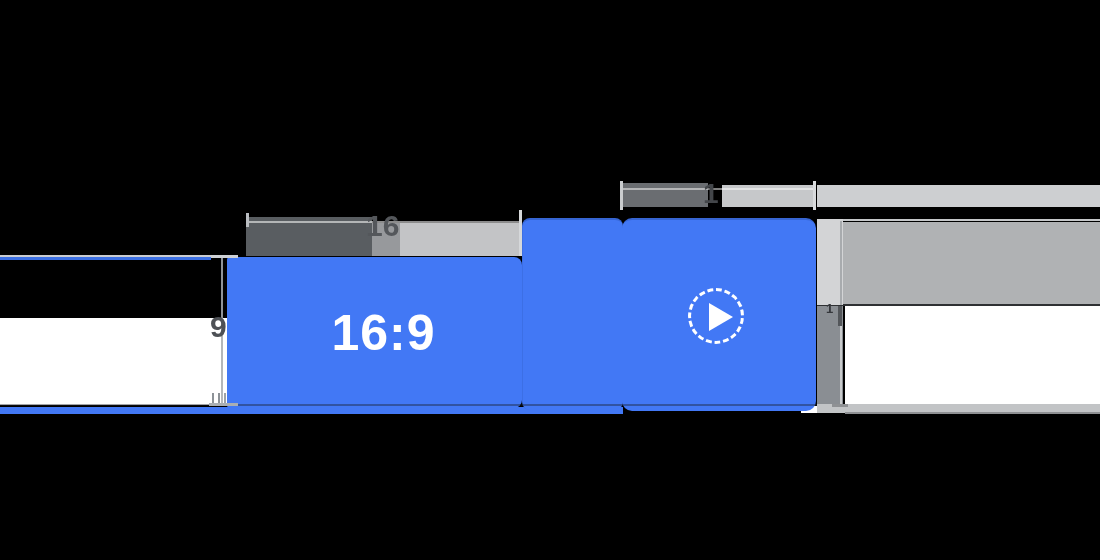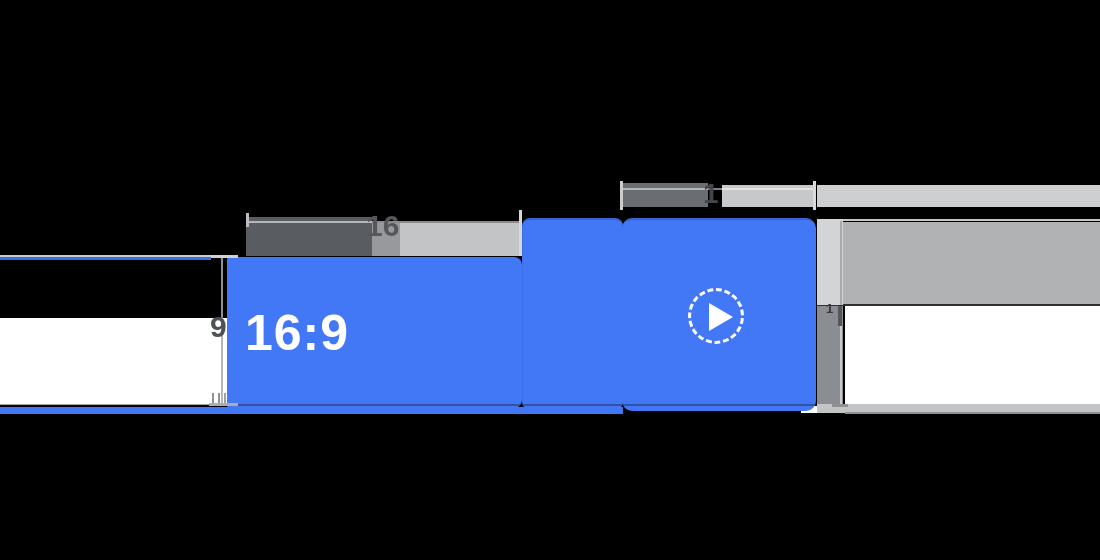--- a/index.html
+++ b/index.html
@@ -30,21 +30,21 @@
   .ra-label{left:826px;top:302px;font-size:13px;font-weight:700;color:#35373b;line-height:1;}
   .ra-bottom-tick{left:832px;top:404px;width:16px;height:3px;background:#8f9194;}
   
   .notch{left:801px;top:406px;width:16px;height:7px;background:#ffffff;}
   
   .mid-card{left:522px;top:218px;width:101px;height:192px;background:#4278f5;border-radius:8px;
     border-top:2px solid rgba(16,38,90,.22);border-left:1px solid rgba(16,38,90,.10);box-sizing:border-box;}
   .play-card{left:622px;top:218px;width:194px;height:193px;background:#4278f5;border-radius:10px;
     border-top:2px solid rgba(16,38,90,.22);box-sizing:border-box;}
   .ratio-card{left:227px;top:257px;width:295px;height:151px;background:#4278f5;
-    border-radius:3px 8px 8px 3px;display:flex;align-items:center;}
+    border-radius:3px 8px 8px 3px;display:flex;align-items:center;justify-content:center;}
   .ratio-label{color:#ffffff;font-size:50px;font-weight:700;letter-spacing:1px;padding-left:18px;line-height:1;}
   .divider-line{left:0;top:404px;width:817px;height:2px;background:rgba(25,28,35,.40);}
   
   .play-circle{left:688px;top:288px;width:56px;height:56px;border:3px dashed #ffffff;
     border-radius:50%;box-sizing:border-box;}
   .play-triangle{left:709px;top:303px;width:0;height:0;
     border-top:14px solid transparent;border-bottom:14px solid transparent;border-left:24px solid #ffffff;}
   
   .w-dark{left:246px;top:217px;width:126px;height:39px;background:#595d61;}
   .w-gap{left:372px;top:223px;width:28px;height:33px;background:#97999c;}

